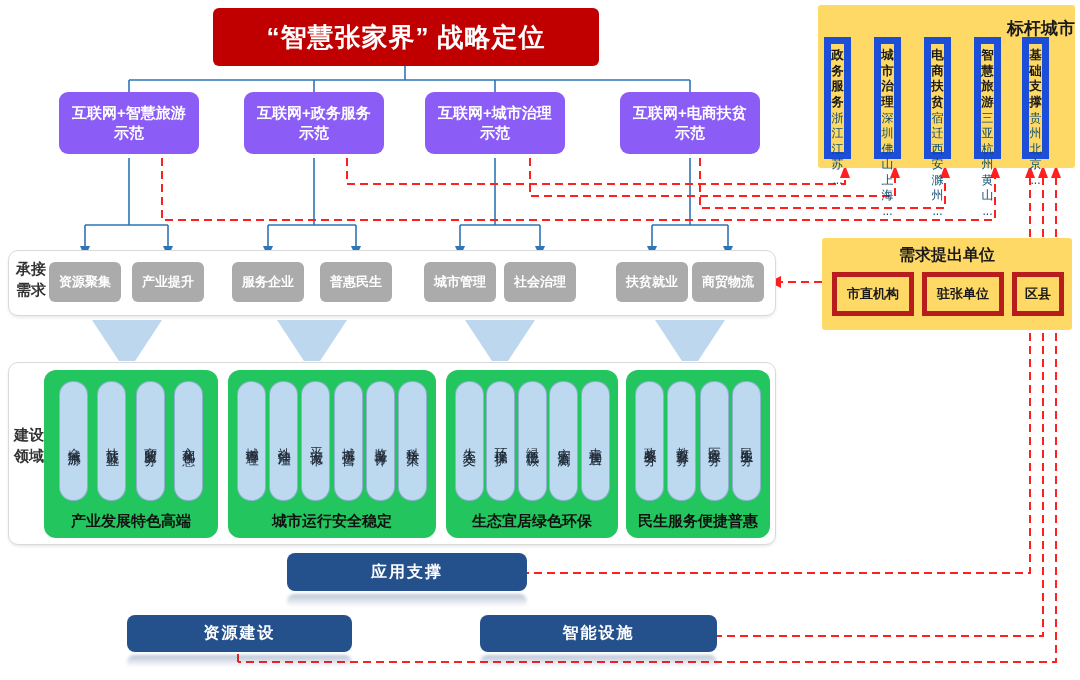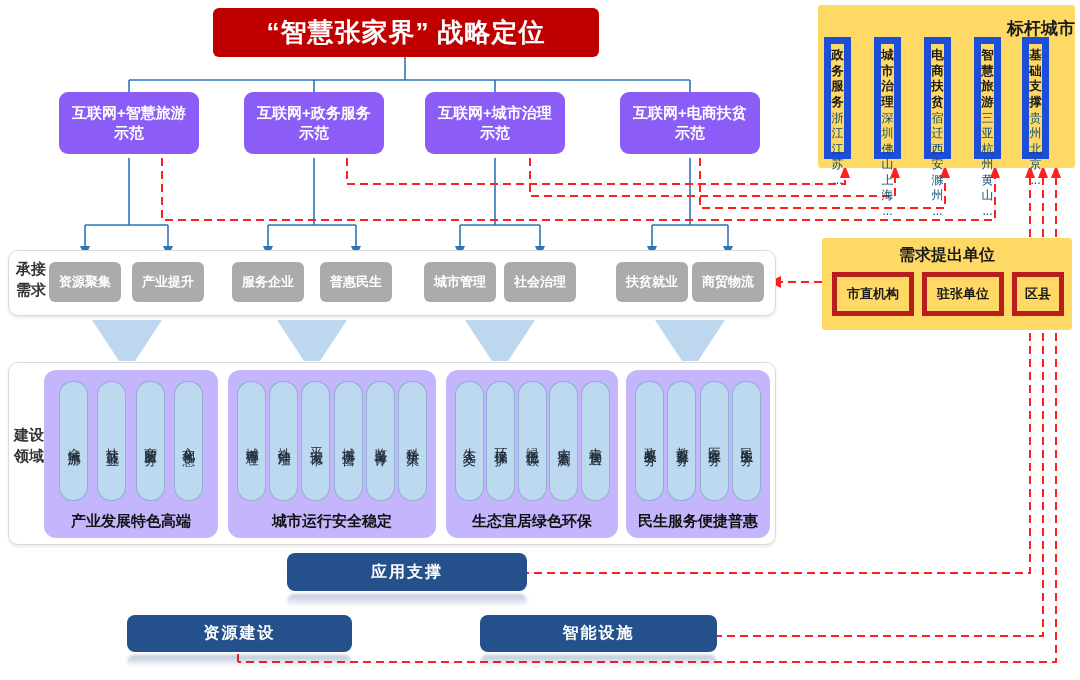--- a/index.html
+++ b/index.html
@@ -5,21 +5,21 @@
   html,body{margin:0;padding:0;background:#fff;}
   .stage{
     position:relative;width:1080px;height:680px;overflow:hidden;
     font-family:"Liberation Sans","DejaVu Sans",sans-serif;
     background:#fff;
   }
   .abs{position:absolute;box-sizing:border-box;}
   .pre{white-space:pre-line;}
   
   .banner{
-    left:213px;top:8px;width:386px;height:49px;background:#C00000;border-radius:6px;
+    left:213px;top:8px;width:386px;height:58px;background:#C00000;border-radius:6px;
     color:#fff;font-size:26px;font-weight:bold;display:flex;align-items:center;justify-content:center;
     letter-spacing:1px;z-index:2;
   }
   
   .strat{
     top:92px;width:140px;height:62px;background:#8b5cf6;border-radius:9px;color:#fff;
     font-size:15px;font-weight:bold;display:flex;align-items:center;justify-content:center;
     text-align:center;line-height:1.35;z-index:2;
   }
   
@@ -54,21 +54,21 @@
     top:34px;height:44px;border:5px solid #b91c1c;background:#FFD966;display:flex;align-items:center;
     justify-content:center;font-size:13px;font-weight:bold;color:#1a1a1a;
   }
   
   .conpanel{
     left:8px;top:362px;width:768px;height:183px;background:#fff;border:1px solid #d9d9d9;
     border-radius:10px;box-shadow:0 2px 3px rgba(0,0,0,.08);z-index:1;
   }
   .conlabel{left:14px;top:424px;width:36px;font-size:15px;font-weight:bold;color:#333;line-height:1.4;z-index:2;}
   .group{
-    top:370px;height:168px;background:#c4b5fd;border-radius:12px;z-index:2;
+    top:370px;height:168px;background:#22c55e;border-radius:12px;z-index:2;
     display:flex;flex-direction:column;
   }
   .pills{flex:1;display:flex;align-items:center;justify-content:space-evenly;padding:8px 6px 0 6px;}
   .pill{
     width:27px;height:118px;background:#BDD9F0;border:1px solid rgba(60,100,150,.35);border-radius:14px;
     display:flex;align-items:center;justify-content:center;
     writing-mode:vertical-rl;text-orientation:upright;font-size:13px;color:#1f2a36;letter-spacing:2px;
   }
   .gfooter{height:34px;display:flex;align-items:center;justify-content:center;
     font-size:15px;font-weight:bold;color:#111;}

